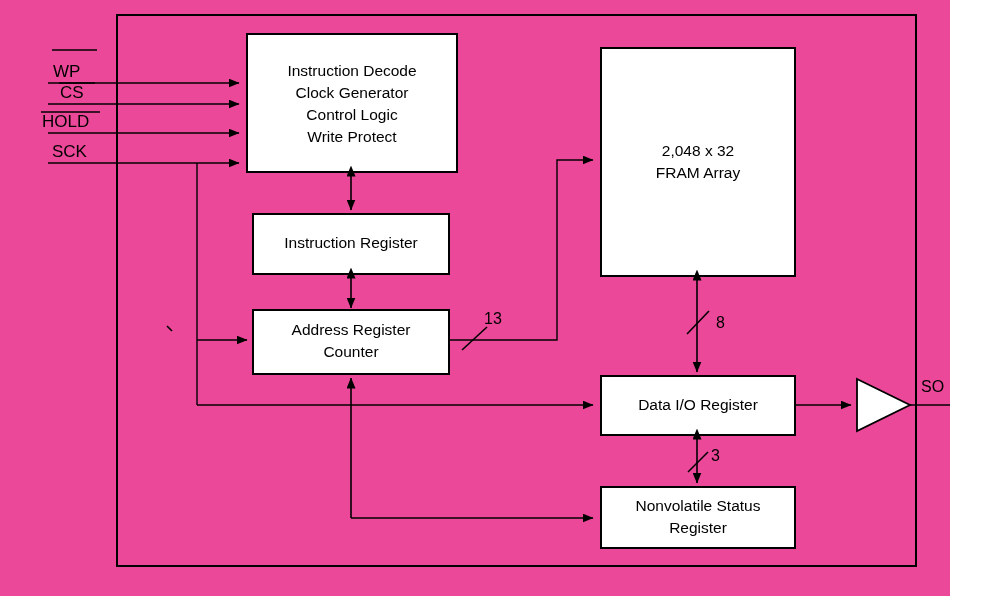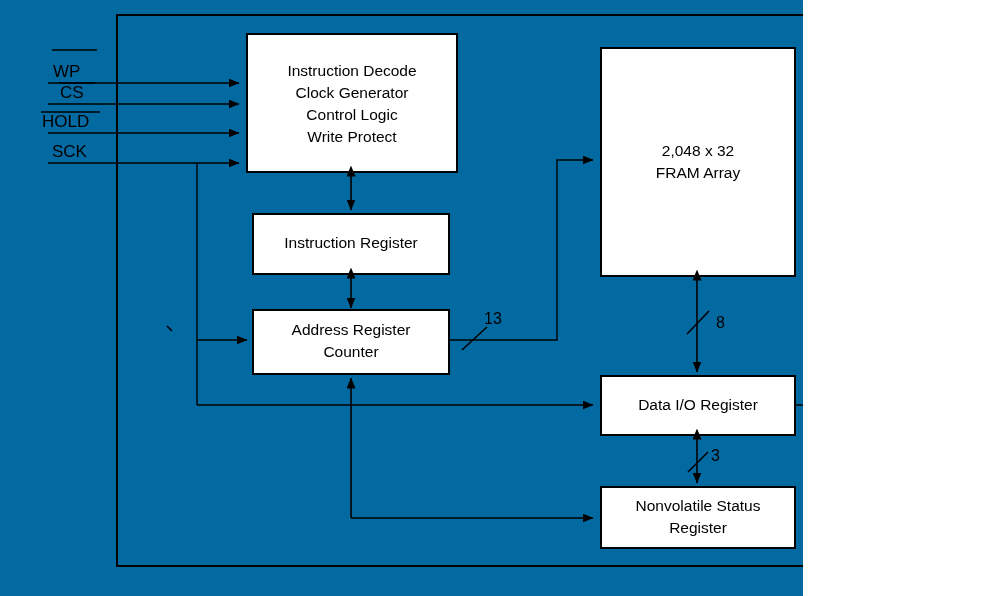--- a/index.html
+++ b/index.html
@@ -7,23 +7,23 @@
     margin: 0;
     padding: 0;
     background: #ffffff;
   }
   body {
     font-family: "Liberation Sans", sans-serif;
     color: #000000;
   }
   #diagram-root {
     position: relative;
-    width: 803px;
+    width: 950px;
     height: 596px;
-    background: #0369a1;
+    background: #ec4899;
     overflow: hidden;
   }
   svg#diagram-svg {
     position: absolute;
     left: 0;
     top: 0;
     width: 998px;
     height: 596px;
     display: block;
   }

